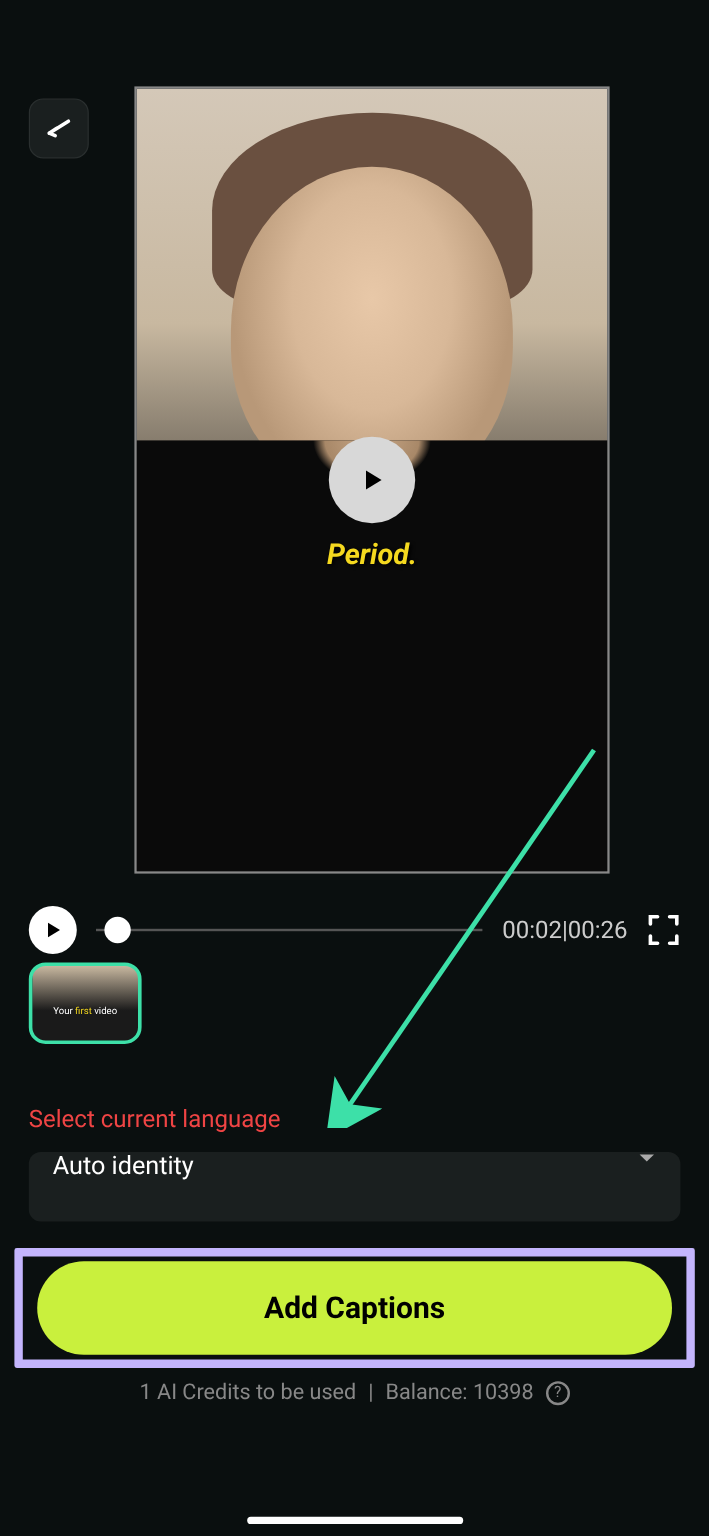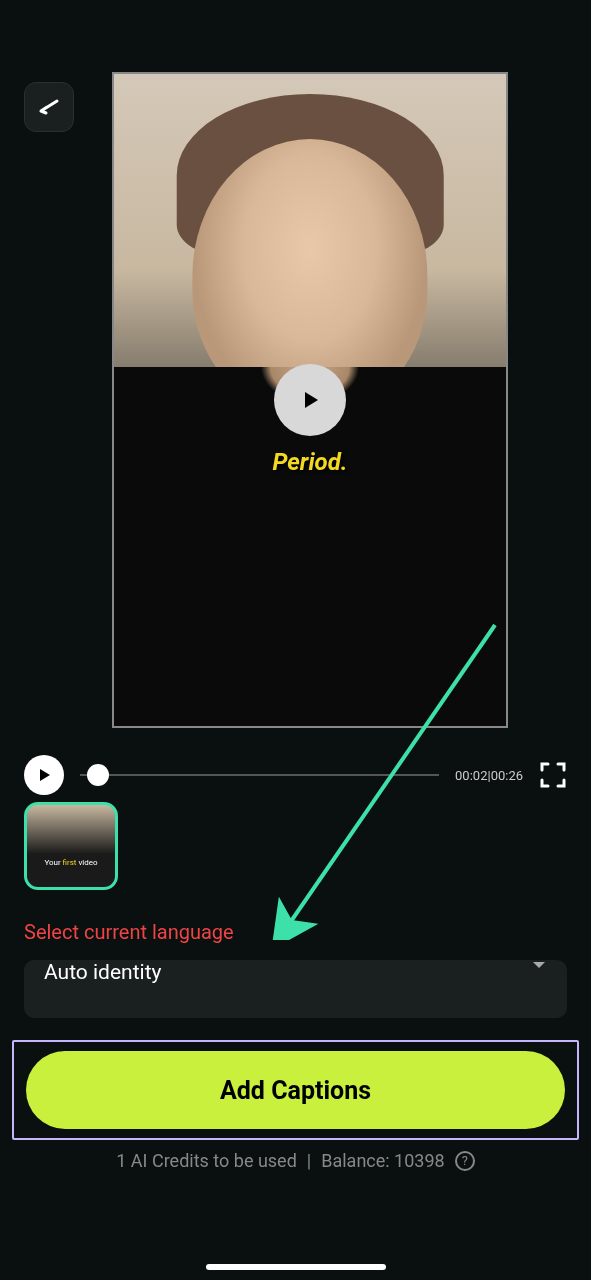--- a/index.html
+++ b/index.html
@@ -116,39 +116,39 @@
       left: 18px;
       top: 50%;
       transform: translate(-50%, -50%);
       width: 22px;
       height: 22px;
       border-radius: 50%;
       background: #fff;
       cursor: pointer;
     }
     .time-display {
-      font-size: 13px;
+      font-size: 20px;
       color: #ccc;
       flex-shrink: 0;
       text-align: center;
     }
     .fullscreen-btn {
       width: 28px;
       height: 28px;
       cursor: pointer;
       flex-shrink: 0;
     }
     .thumb-strip {
       position: absolute;
       top: 802px;
       left: 24px;
     }
     .thumb {
       width: 94px;
-      height: 88px;
+      height: 68px;
       border: 3px solid #3de0a8;
       border-radius: 14px;
       background: linear-gradient(180deg, #c8b8a0 0%, #1a1a1a 60%);
       position: relative;
       overflow: hidden;
     }
     .thumb-caption {
       position: absolute;
       bottom: 20px;
       width: 100%;
@@ -178,21 +178,21 @@
       padding: 0 20px;
       cursor: pointer;
       font-size: 21px;
     }
     .highlight-box {
       position: absolute;
       top: 1040px;
       left: 12px;
       right: 12px;
       height: 100px;
-      border: 2px solid #c4b5fd;
+      border: 7px solid #c4b5fd;
       border-radius: 2px;
       display: flex;
       align-items: center;
       justify-content: center;
       padding: 12px;
     }
     .add-btn {
       width: 100%;
       height: 78px;
       background: #c9f03d;

